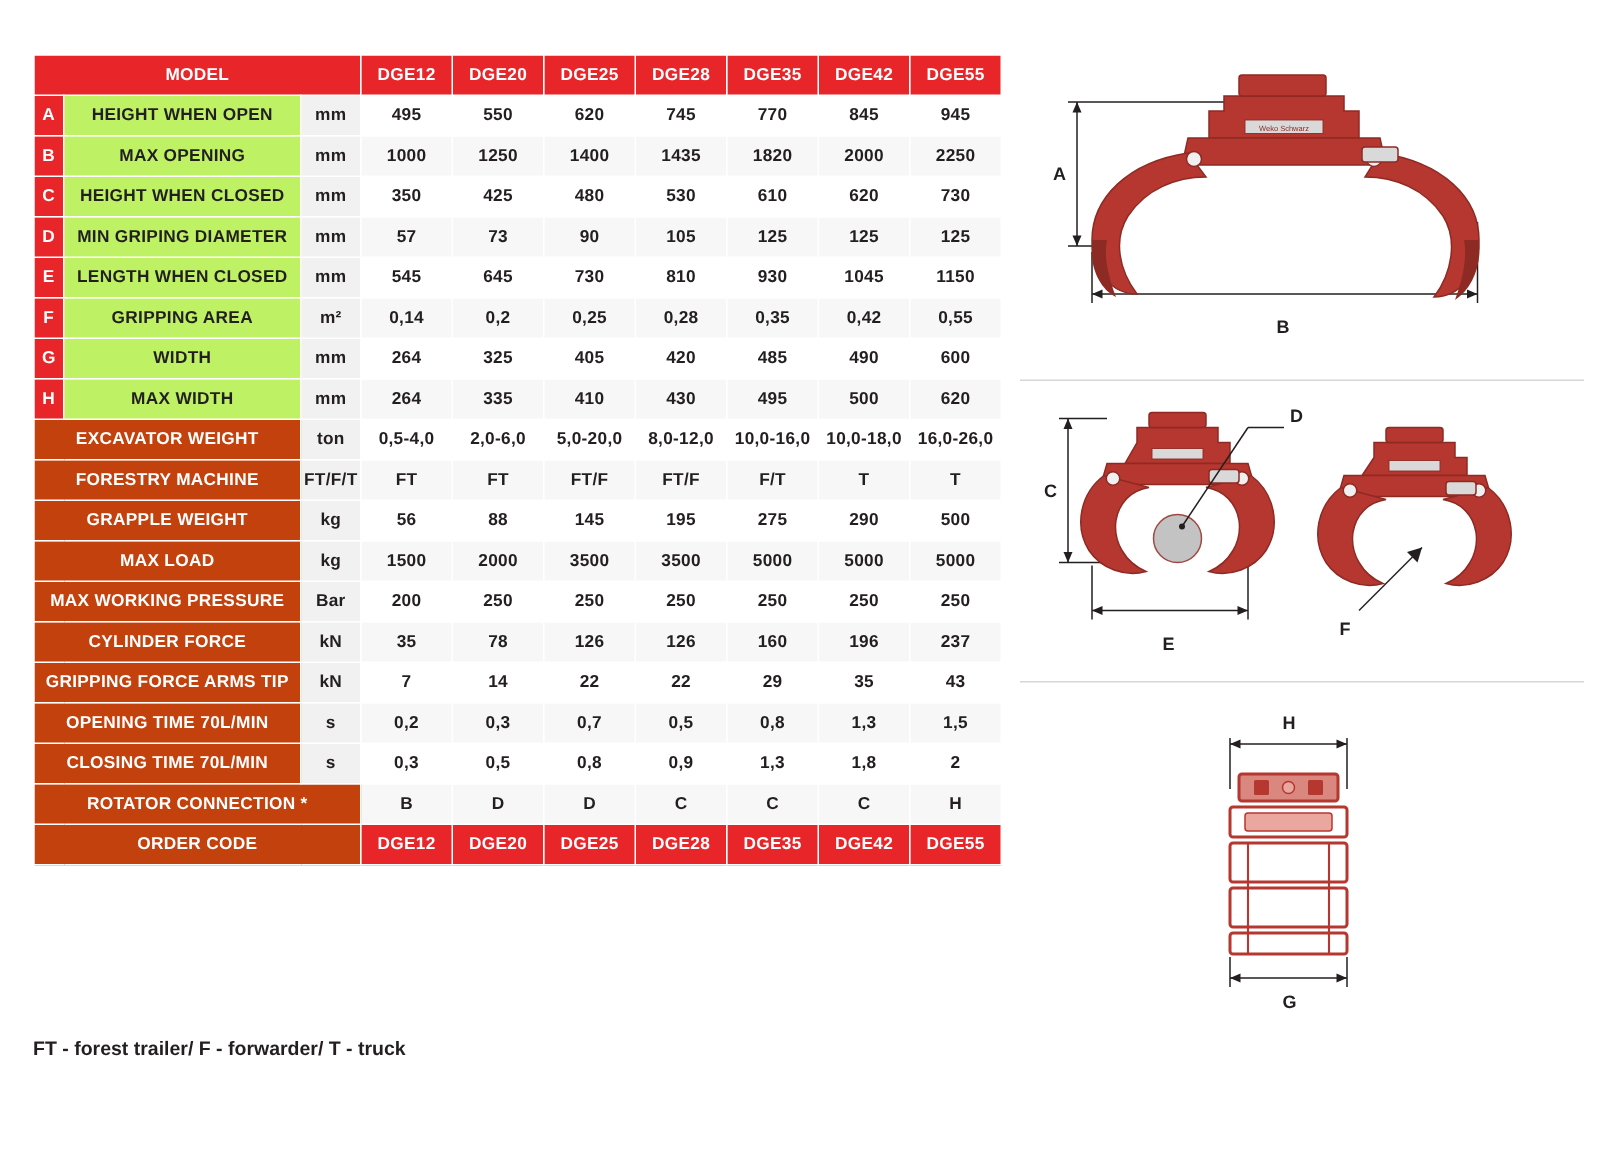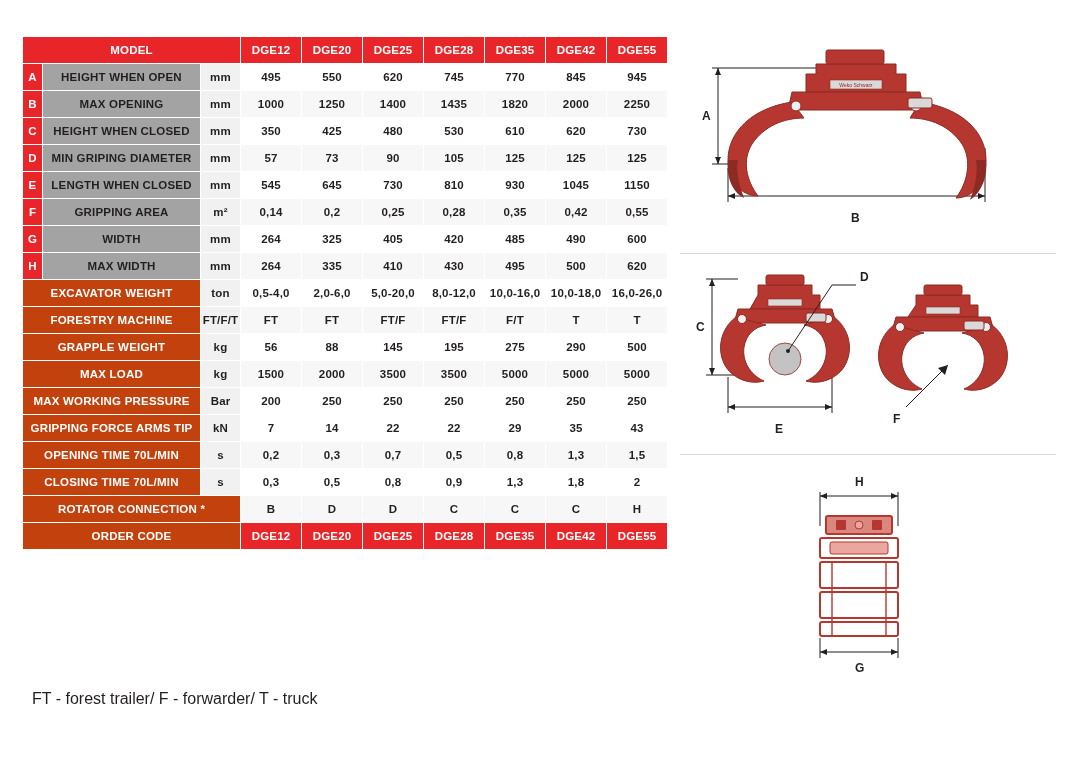--- a/index.html
+++ b/index.html
@@ -56,21 +56,21 @@
     font-size: 12px;
     letter-spacing: 0.4px;
   }
   .letter-cell {
     background: #e8262a;
     color: #ffffff;
     font-size: 12px;
     font-weight: bold;
   }
   .name-cell {
-    background: #a3a3a3;
+    background: #bef264;
     color: #231f20;
     text-align: left;
     padding-left: 8px;
     font-size: 11.5px;
     font-weight: bold;
     margin-left: 14px;
   }
   .name-cell-red {
     background: #c2410c;
     color: #ffffff;
@@ -95,24 +95,24 @@
     background: #f7f7f7;
   }
   .footer-red {
     background: #e8262a;
     color: #ffffff;
     font-size: 11.5px;
     font-weight: bold;
   }
   .notes {
     position: absolute;
-    left: 32px;
+    left: 22px;
     top: 686px;
-    font-size: 16px;
-    font-weight: normal;
+    font-size: 13px;
+    font-weight: bold;
     color: #231f20;
     line-height: 26px;
   }
 
   
   .diagrams {
     position: absolute;
     left: 680px;
     top: 36px;
     width: 376px;
@@ -309,20 +309,31 @@
           <td class="unit-cell">Bar</td>
           <td class="val-cell">200</td>
           <td class="val-cell">250</td>
           <td class="val-cell">250</td>
           <td class="val-cell">250</td>
           <td class="val-cell">250</td>
           <td class="val-cell">250</td>
           <td class="val-cell">250</td>
         </tr>
         <tr>
+          <td class="name-cell-red" colspan="2">CYLINDER FORCE</td>
+          <td class="unit-cell">kN</td>
+          <td class="val-cell alt">35</td>
+          <td class="val-cell alt">78</td>
+          <td class="val-cell alt">126</td>
+          <td class="val-cell alt">126</td>
+          <td class="val-cell alt">160</td>
+          <td class="val-cell alt">196</td>
+          <td class="val-cell alt">237</td>
+        </tr>
+        <tr>
           <td class="name-cell-red" colspan="2">GRIPPING FORCE ARMS TIP</td>
           <td class="unit-cell">kN</td>
           <td class="val-cell">7</td>
           <td class="val-cell">14</td>
           <td class="val-cell">22</td>
           <td class="val-cell">22</td>
           <td class="val-cell">29</td>
           <td class="val-cell">35</td>
           <td class="val-cell">43</td>
         </tr>

